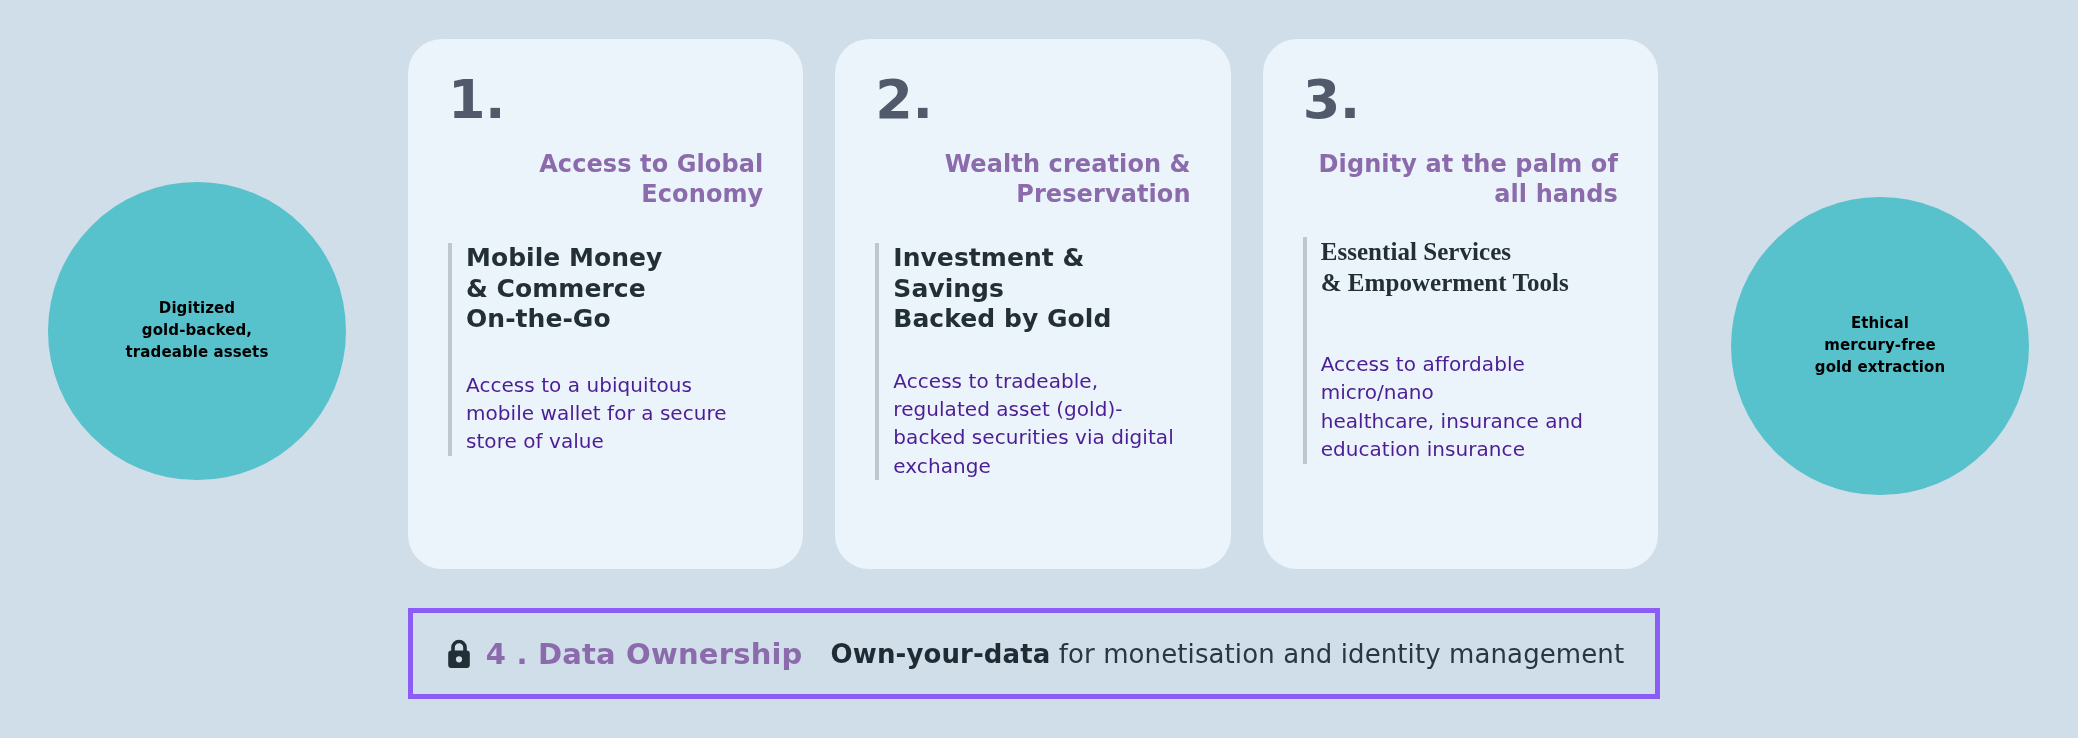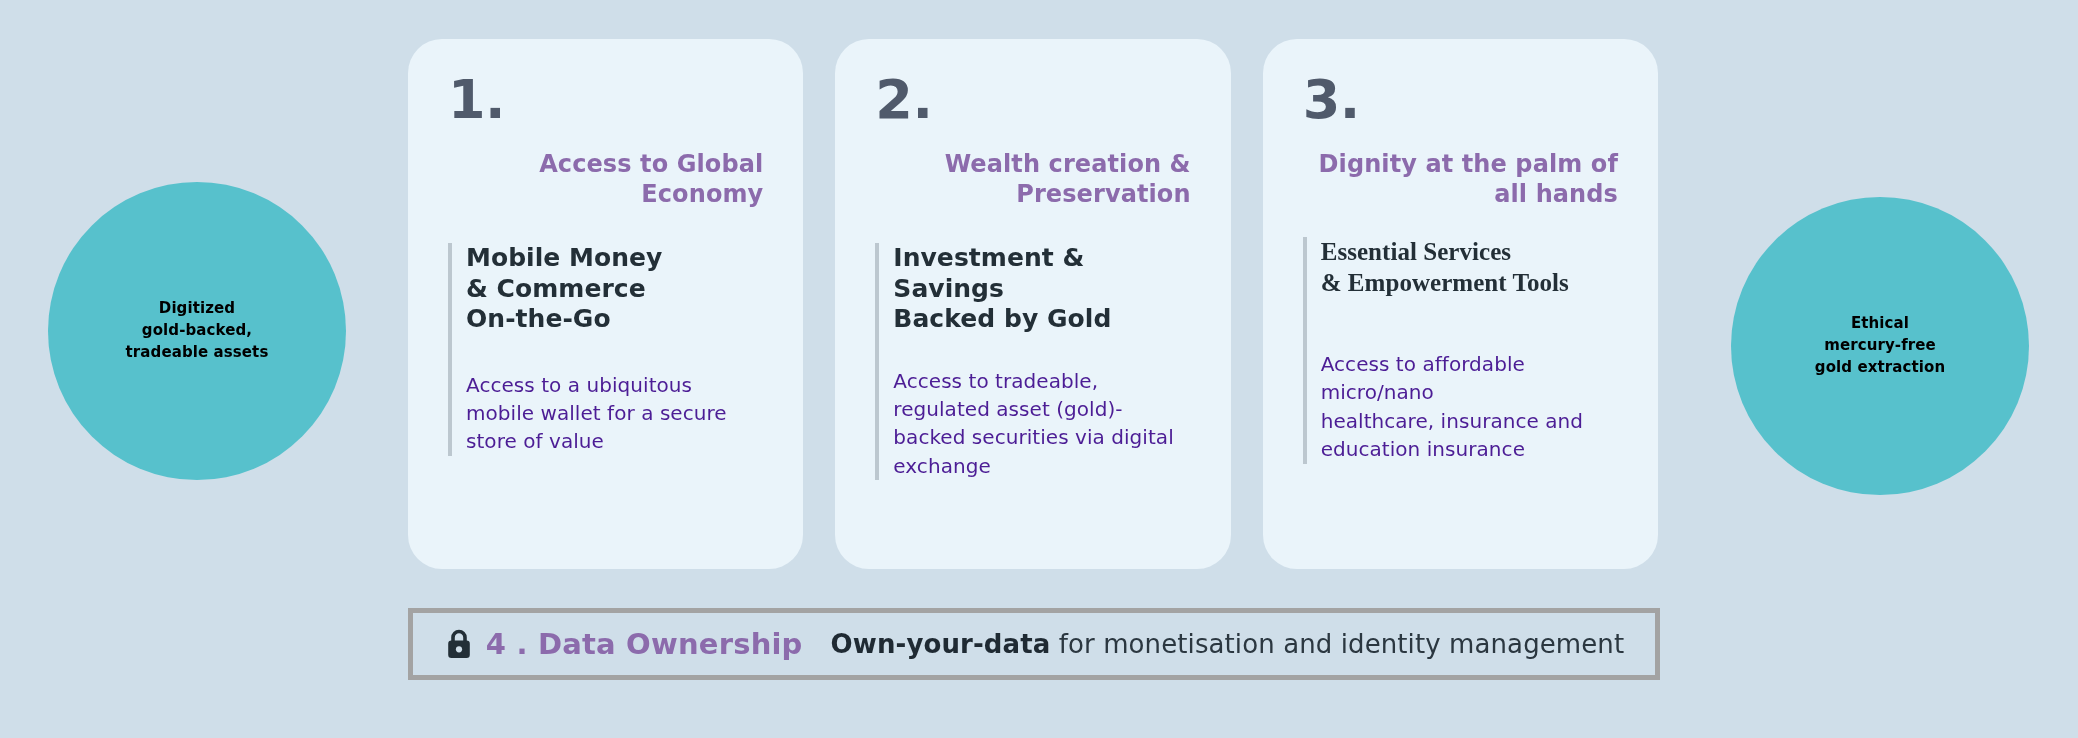--- a/index.html
+++ b/index.html
@@ -109,23 +109,23 @@
   #card-3 .card-subtitle { margin-bottom: 28px; }
   #card-3 .detail-title { margin-bottom: 52px; font-family: Liberation Serif, serif; }
   #card-3 .detail-body { margin-right: -12px; }
 
   
   #bottom-banner {
     position: absolute;
     left: 408px;
     top: 608px;
     width: 1252px;
-    height: 72px;
+    height: 91px;
     box-sizing: border-box;
-    border: 5px solid #a3a3a3;
+    border: 5px solid #8b5cf6;
     background: #cfdee9;
     display: flex;
     align-items: center;
     justify-content: center;
   }
   .banner-inner {
     display: flex;
     align-items: center;
     gap: 12px;
     white-space: nowrap;

